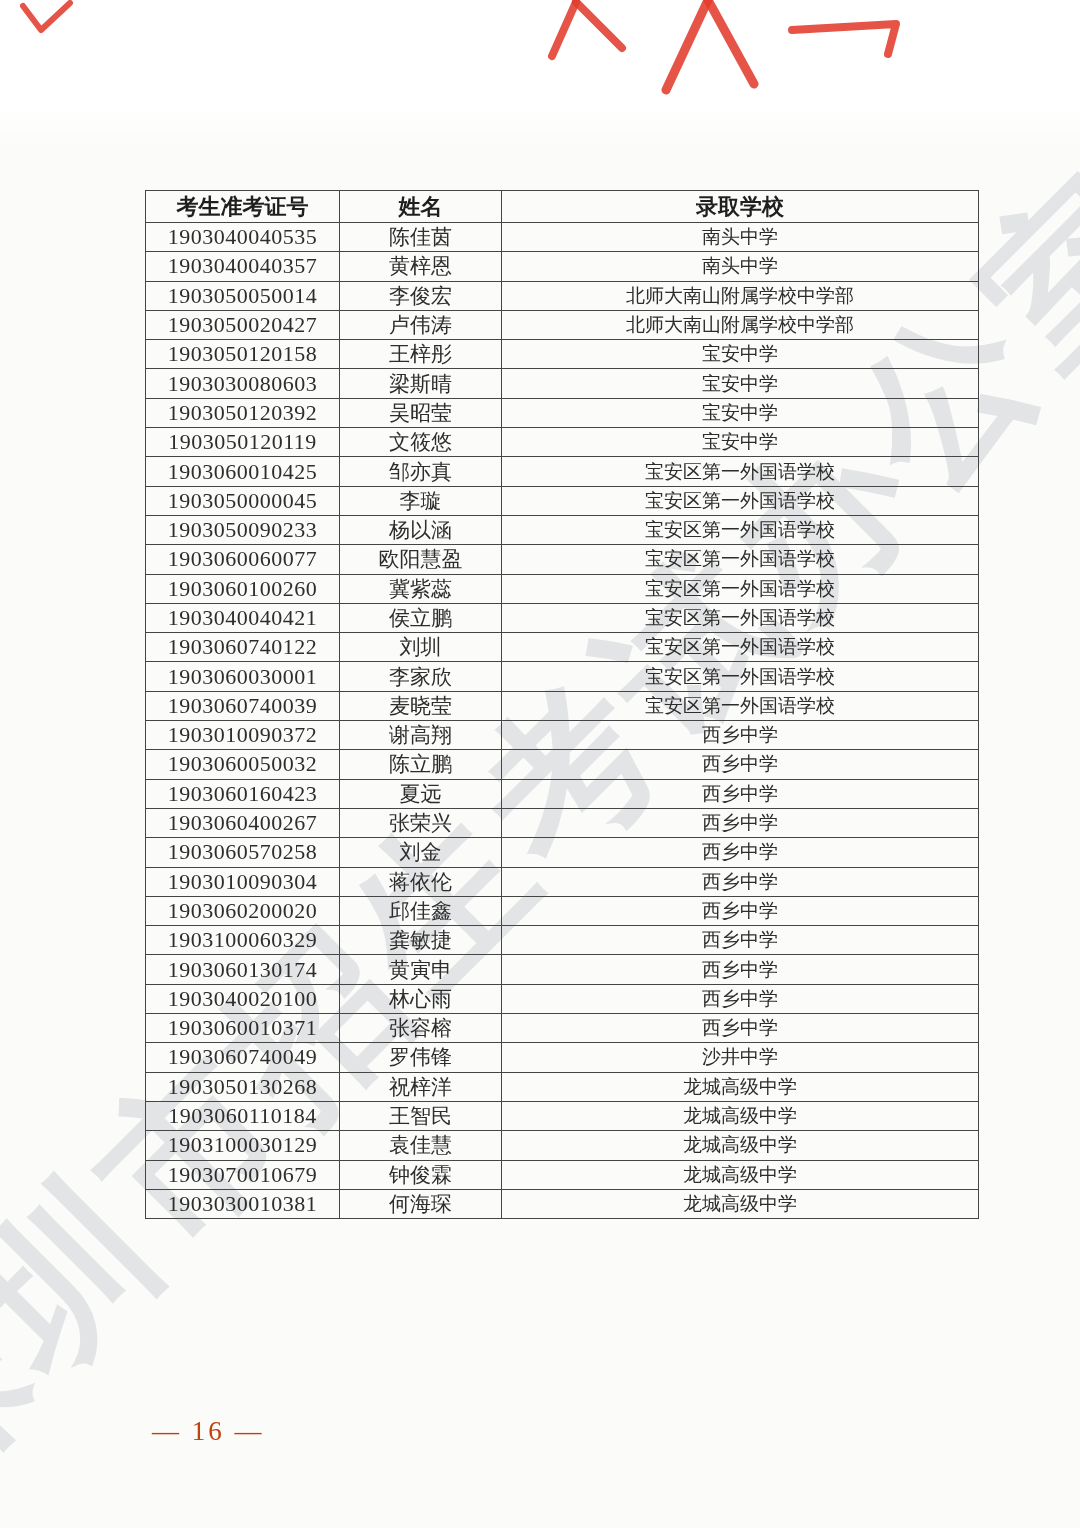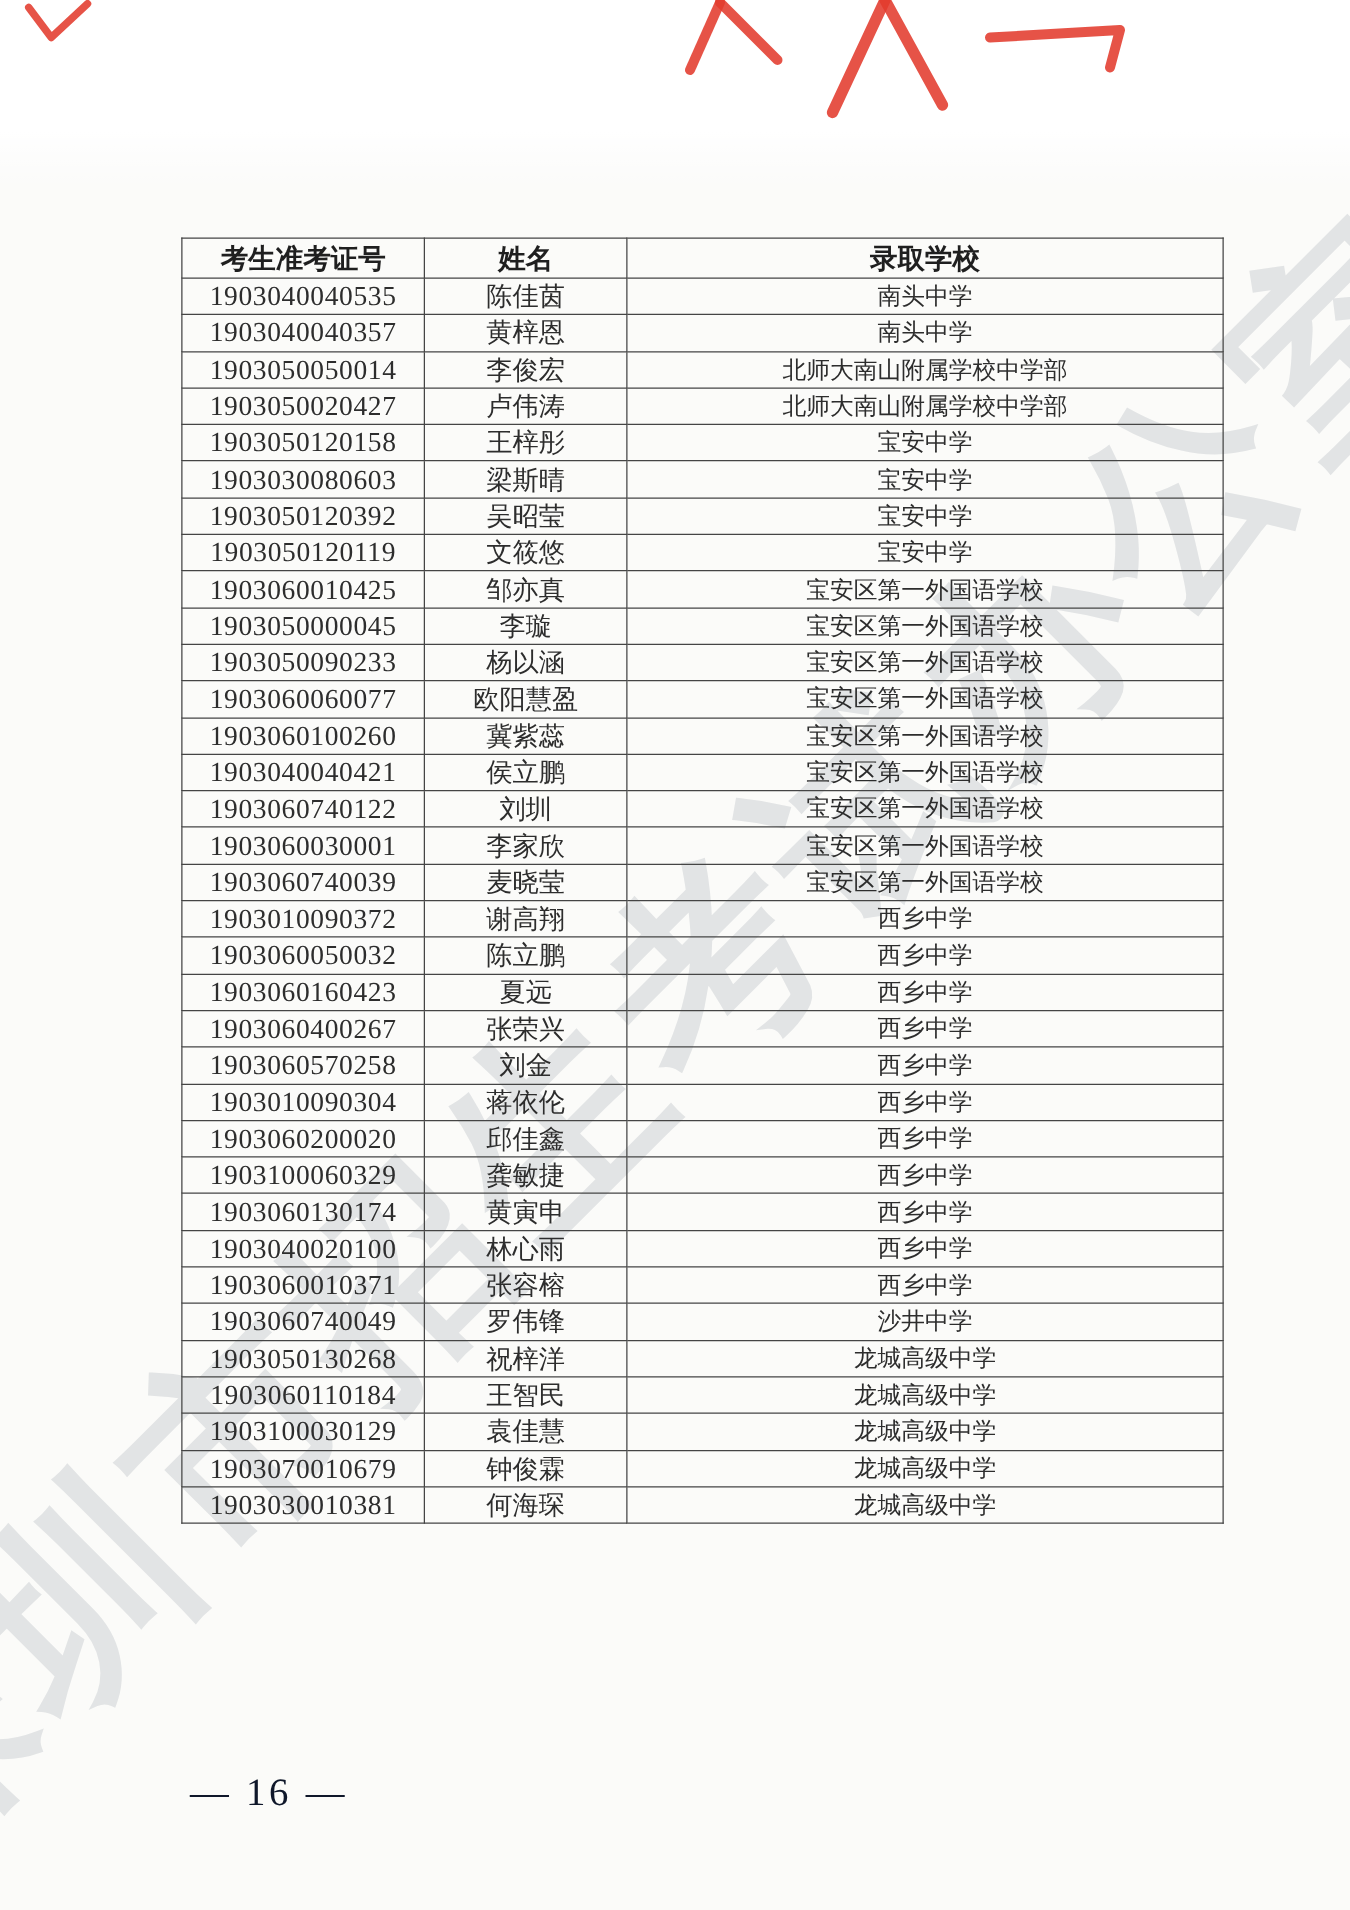--- a/index.html
+++ b/index.html
@@ -46,21 +46,21 @@
   }
   .roster thead th {
     height:31px; font-size:22px; font-weight:bold; color:#1f1f1f;
   }
   .roster tbody td { height:28.3px; color:#2d2d2d; }
   .roster td.id-cell { font-size:22px; letter-spacing:0.5px; }
   .roster td.name-cell { font-size:21px;margin-top:45px; }
   .roster td.school-cell { font-size:19px; }
   .page-number {
     position:absolute; left:152px; top:1416px;
-    font-size:31px; color:#0f172a; letter-spacing:3px;
+    font-size:27px; color:#c2410c; letter-spacing:3px;
     z-index:2;
   }
 </style>
 </head>
 <body>
 
 <div class="page">
 
   <div class="page-top-white"></div>
 

